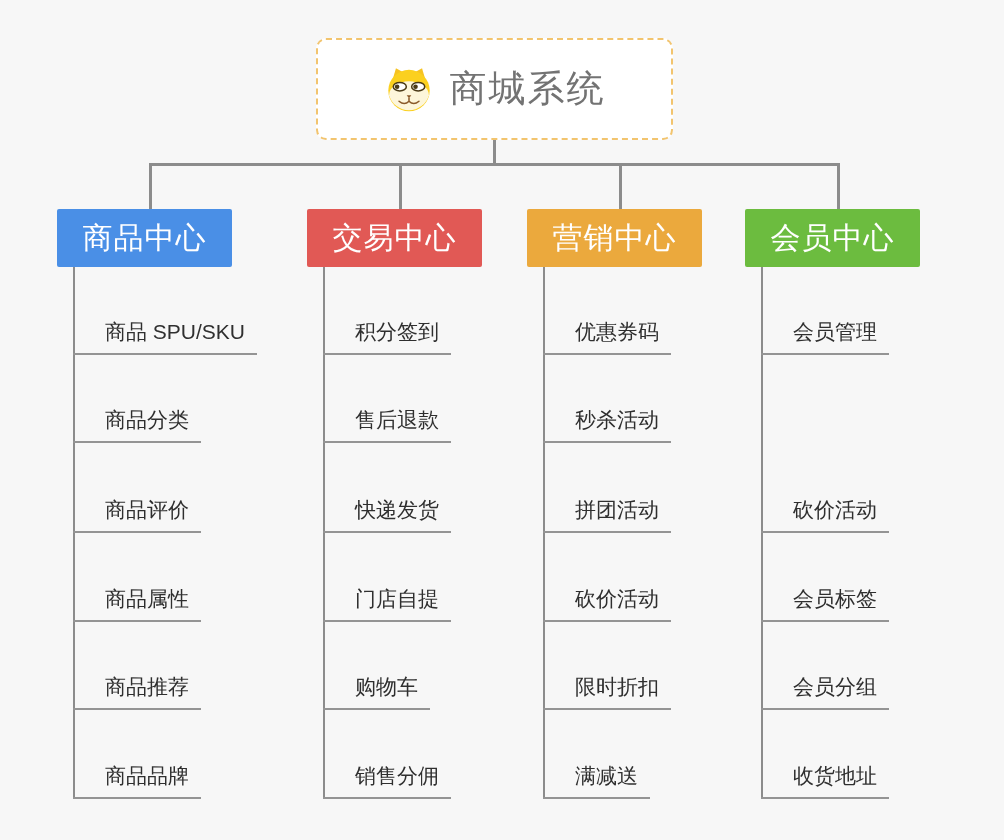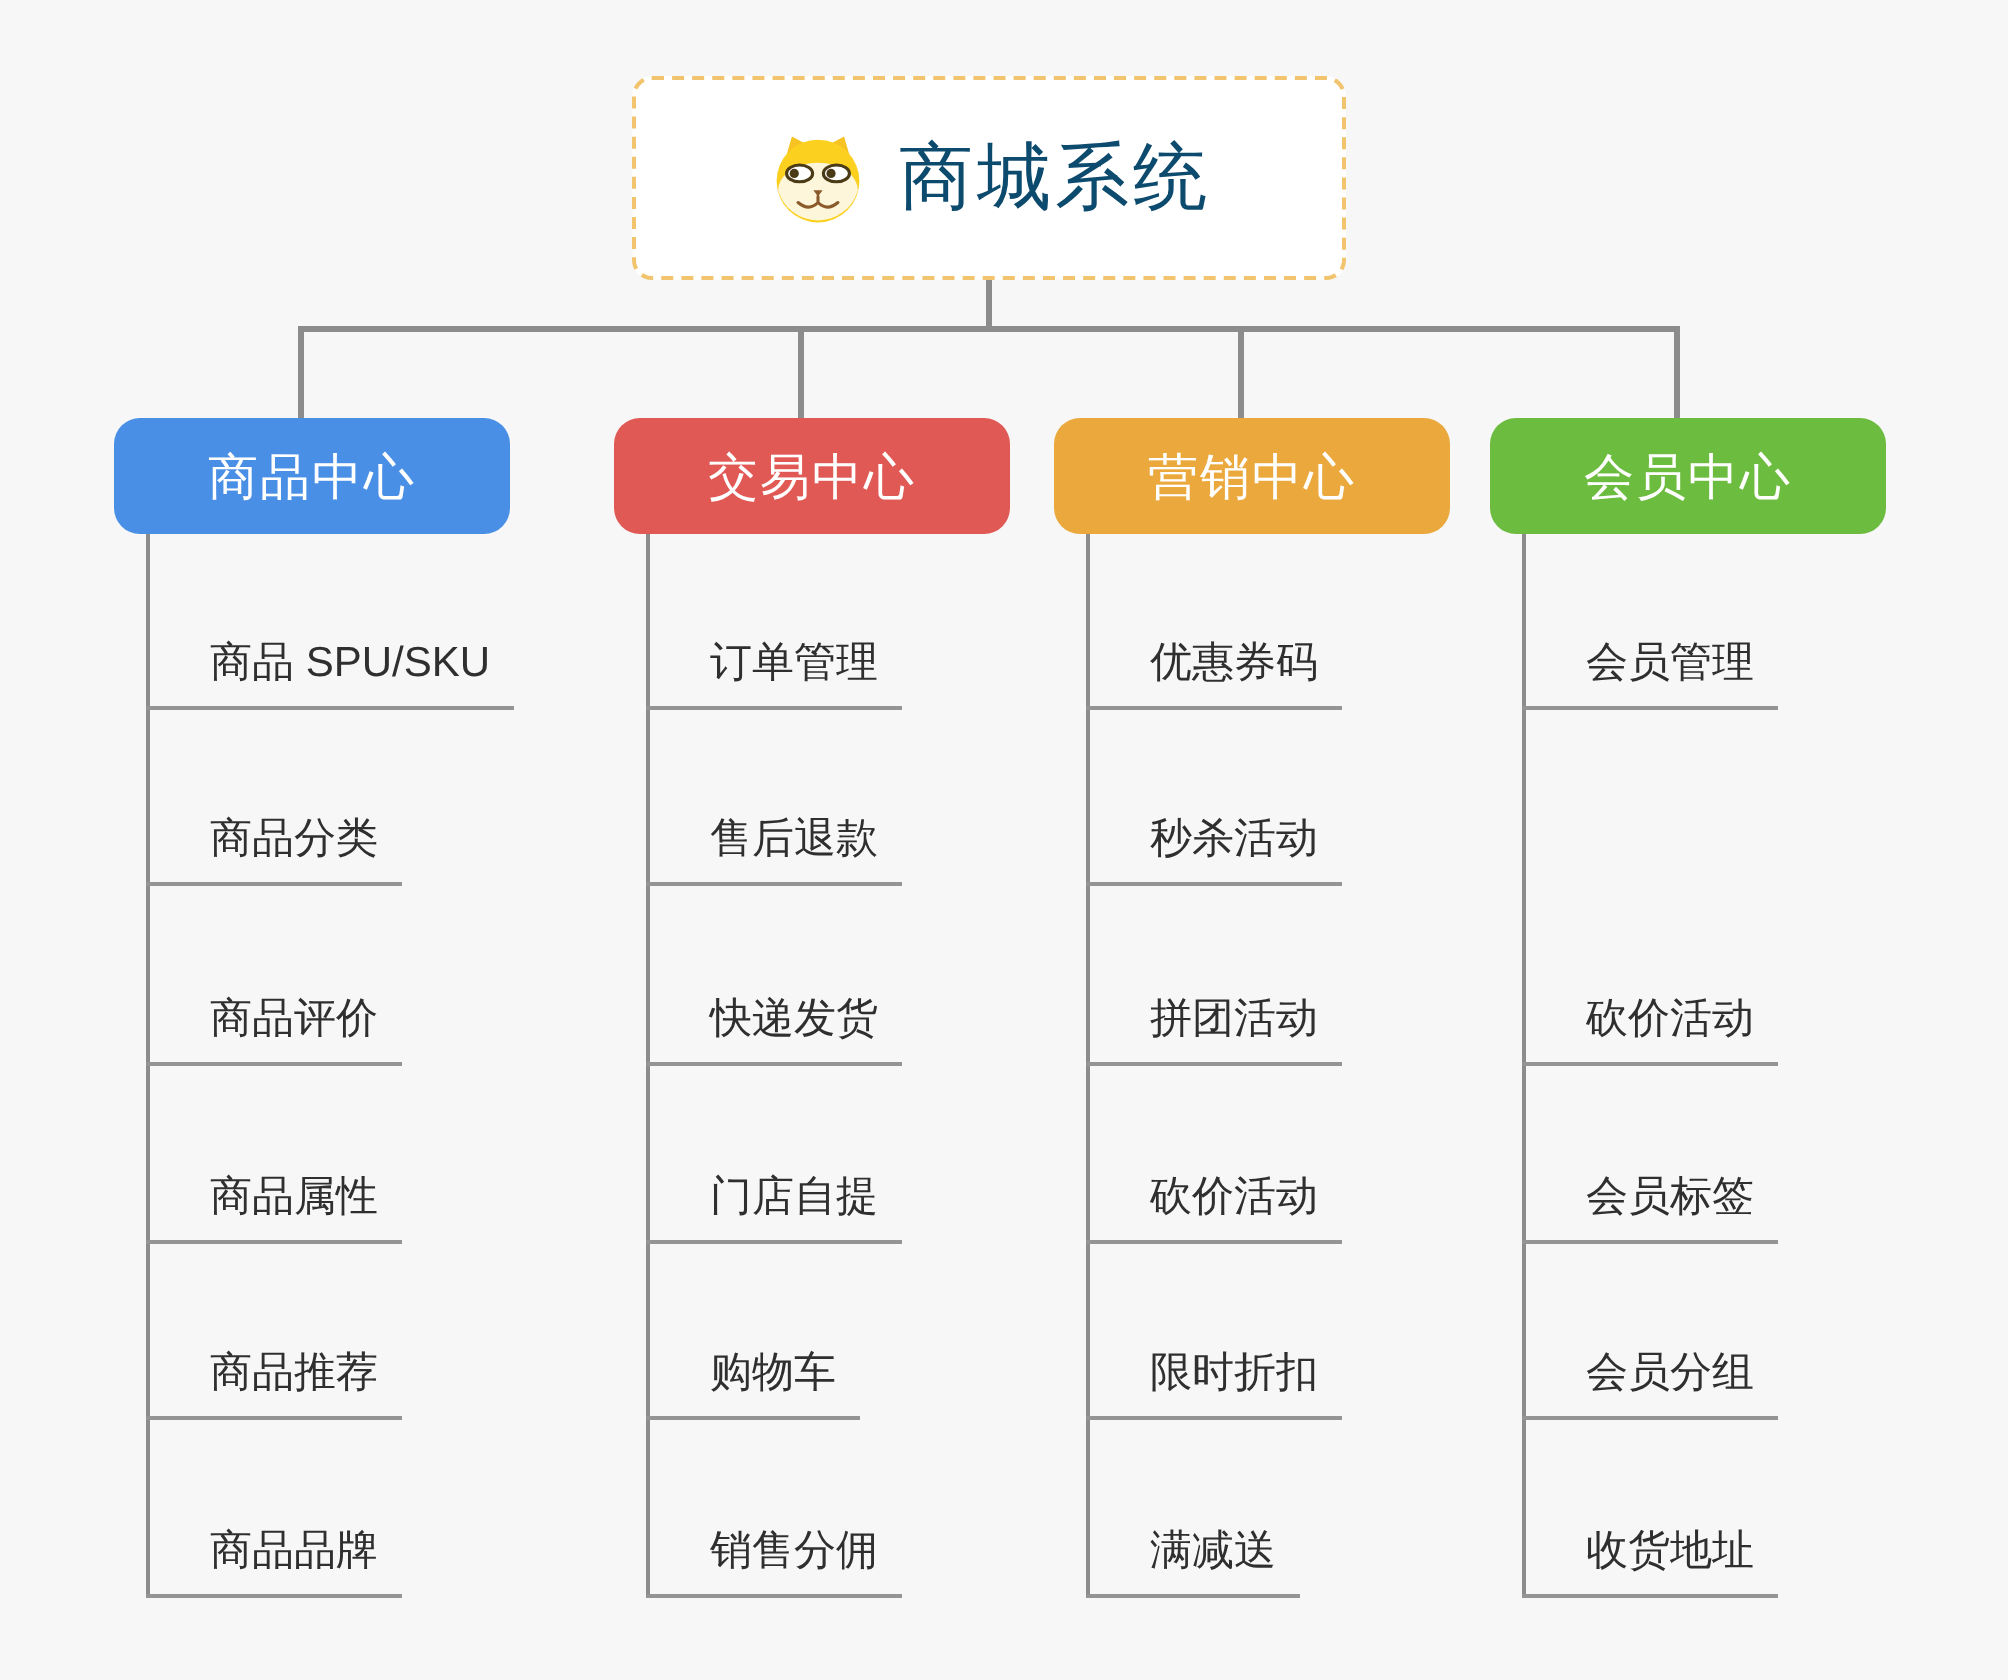--- a/index.html
+++ b/index.html
@@ -17,35 +17,35 @@
     background:#ffffff;
     border:2px dashed #f2c46e;
     border-radius:10px;
     box-sizing:border-box;
     display:flex;align-items:center;justify-content:center;gap:16px;
     cursor:pointer;
   }
   .root-title{
     font-size:37px;
     letter-spacing:2px;
-    color:#0c4a6e;
+    color:#737373;
   }
   .root-icon{width:50px;height:46px;display:block;}
 
   
   .vline,.hline{position:absolute;background:#8c8c8c;}
   .vline{width:3px;}
   .hline{height:3px;}
 
   
   .branch-column{position:absolute;top:209px;width:187px;height:631px;}
   .branch-header{
-    position:absolute;left:0;top:0;width:198px;height:58px;
-    border-radius:13px;
-    color:#ffffff;font-size:25px;letter-spacing:1px;
+    position:absolute;left:0;top:0;width:175px;height:58px;
+    border-radius:2px;
+    color:#ffffff;font-size:30px;letter-spacing:1px;
     display:flex;align-items:center;justify-content:center;
     cursor:pointer;
   }
   .branch-trunk{
     position:absolute;left:16px;top:58px;width:2px;height:532px;
     background:#8c8c8c;
   }
   .child{
     position:absolute;left:16px;
     height:30px;line-height:30px;
@@ -88,21 +88,21 @@
       <div class="child" style="top: 196px;">商品分类</div>
       <div class="child" style="top: 286px;">商品评价</div>
       <div class="child" style="top: 375px;">商品属性</div>
       <div class="child" style="top: 463px;">商品推荐</div>
       <div class="child" style="top: 552px;">商品品牌</div>
     </div>
     <div class="vline" style="left: 399px; top: 163px; height: 46px;"></div>
     <div class="branch-column" style="left: 307px;">
       <div class="branch-header" style="background: rgb(225, 89, 85);">交易中心</div>
       <div class="branch-trunk"></div>
-    <div class="child" style="top: 108px;">订单管理</div>
+    <div class="child" style="top: 108px;">积分签到</div>
       <div class="child" style="top: 196px;">售后退款</div>
       <div class="child" style="top: 286px;">快递发货</div>
       <div class="child" style="top: 375px;">门店自提</div>
       <div class="child" style="top: 463px;">购物车</div>
       <div class="child" style="top: 552px;">销售分佣</div>
     </div>
     <div class="vline" style="left: 619px; top: 163px; height: 46px;"></div>
     <div class="branch-column" style="left: 527px;">
       <div class="branch-header" style="background: rgb(235, 169, 61);">营销中心</div>
       <div class="branch-trunk"></div>

